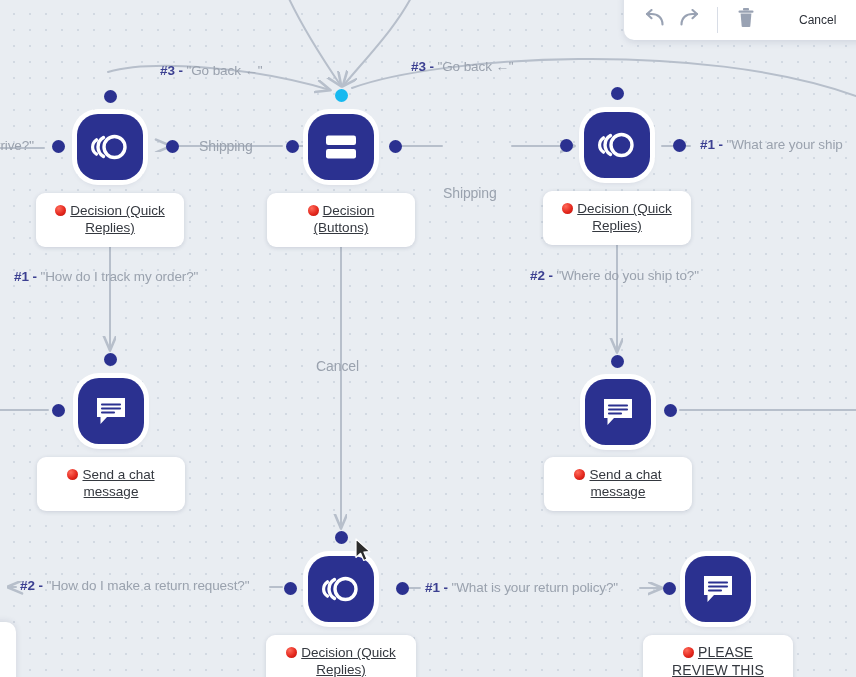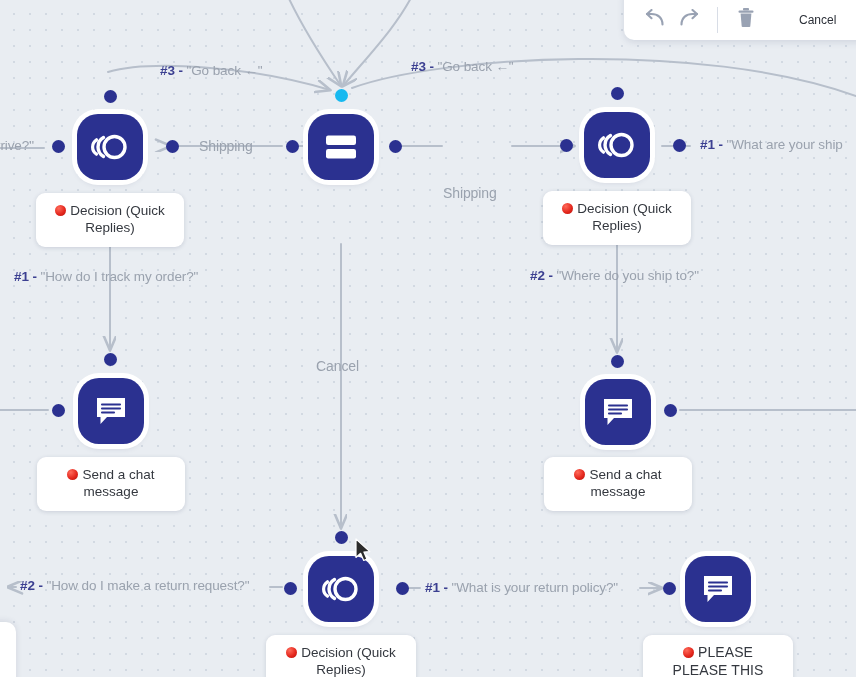--- a/index.html
+++ b/index.html
@@ -88,20 +88,21 @@
     background: #ffffff;
     border-radius: 9px;
     box-shadow: 0 1px 4px rgba(40,50,90,0.16);
     padding: 9px 12px 10px;
     text-align: center;
     font-size: 13.5px;
     color: #34383f;
     line-height: 1.28;
     box-sizing: border-box;
     cursor: pointer;
+    text-decoration: underline;
   }
   .caption .dot {
     display: inline-block;
     width: 11px;
     height: 11px;
     border-radius: 50%;
     background: radial-gradient(circle at 34% 30%, #ff6a5a 0%, #e3261c 58%, #b0140d 100%);
     margin-right: 4px;
     vertical-align: -1px;
   }
@@ -286,20 +287,24 @@
   <div class="port" style="left:286px; top:140px;"></div>
   <div class="port" style="left:389px; top:140px;"></div>
   <div class="node" style="left:308px; top:114px;">
     <span>
       <svg width="34" height="28" viewBox="0 0 34 28">
         <rect x="2" y="2.5" width="30" height="9.5" rx="2.2" fill="#fff"></rect>
         <rect x="2" y="16" width="30" height="9.5" rx="2.2" fill="#fff"></rect>
       </svg>
     </span>
   </div>
+  <div class="caption" style="left:267px; top:193px; width:148px;">
+    <span class="dot"></span><span>Decision</span><br>
+    <span>(Buttons)</span>
+  </div>
 
   <div class="port" style="left:611px; top:87px;"></div>
   <div class="port" style="left:560px; top:139px;"></div>
   <div class="port" style="left:673px; top:139px;"></div>
   <div class="node" style="left:584px; top:112px;">
     <span>
       <svg width="38" height="34" viewBox="0 0 38 34">
         <circle cx="23.5" cy="17" r="10.5" fill="none" stroke="#fff" stroke-width="3.4"></circle>
         <path d="M12.5 7.6 A10.8 10.8 0 0 0 12.5 26.4" fill="none" stroke="#fff" stroke-width="3.4" stroke-linecap="round"></path>
         <path d="M5.5 9.8 A8.6 8.6 0 0 0 5.5 24.2" fill="none" stroke="#fff" stroke-width="3.2" stroke-linecap="round"></path>
@@ -374,21 +379,21 @@
         <g stroke="#2b3190" stroke-width="2.1" stroke-linecap="round">
           <line x1="8" y1="9.5" x2="26" y2="9.5"></line>
           <line x1="8" y1="13.5" x2="26" y2="13.5"></line>
           <line x1="8" y1="17.5" x2="20" y2="17.5"></line>
         </g>
       </svg>
     </span>
   </div>
   <div class="caption caps" style="left:643px; top:635px; width:150px;">
     <span class="dot"></span><span>PLEASE</span><br>
-    <span>PLEASE THIS</span>
+    <span>REVIEW THIS</span>
   </div>
 
   <div id="toolbar-panel">
     <div class="tool-btn">
       <span>
         <svg width="22" height="18" viewBox="0 0 22 18">
           <path d="M18.5 15.5 C18.5 8.5 13.5 5 7.5 5 L3 5" fill="none" stroke="#99a2b3" stroke-width="2.1" stroke-linecap="round"></path>
           <path d="M7.5 1 L3 5 L7.5 9.2" fill="none" stroke="#99a2b3" stroke-width="2.1" stroke-linecap="round" stroke-linejoin="round"></path>
         </svg>
       </span>

